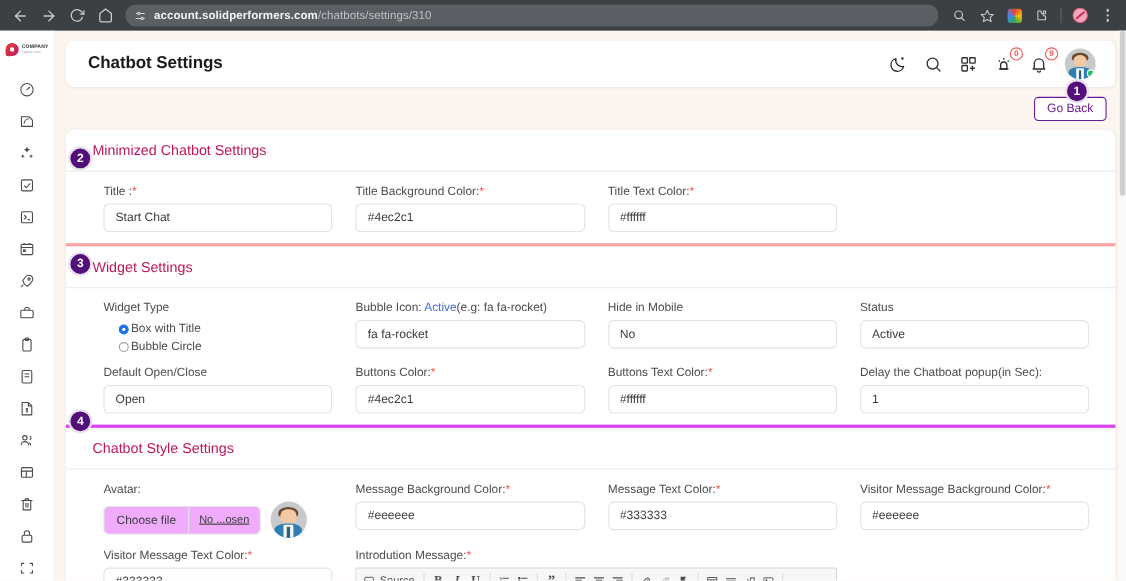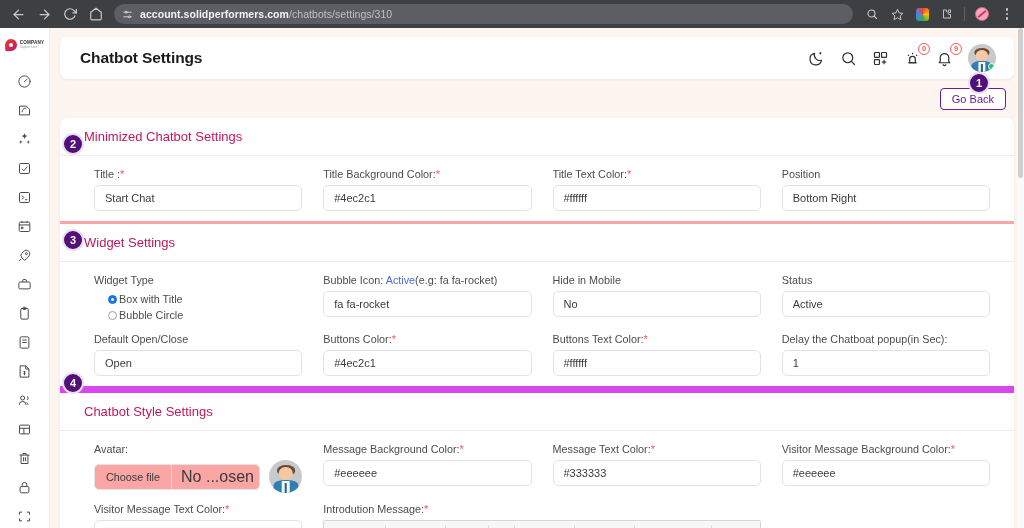--- a/index.html
+++ b/index.html
@@ -216,30 +216,30 @@
     content:""; position:absolute; left:2px; top:2px;
     width:3px;height:3px;border-radius:50%;background:#fff;
   }
   .radio-lbl { font-size:10.8px; color:#4c4c4c; }
 
   
   .fileline { display:flex; align-items:center; gap:9px; }
   .filebox {
     display:flex; align-items:stretch; height:26px;
     border:1px solid #e3e3e3; border-radius:5px; overflow:hidden;
-    background:#fca5a5; flex: 0 1 auto; max-width:196px;
+    background:#f0abfc; flex: 0 1 auto; max-width:196px;
   }
   .filebtn {
     font-size:10.8px; color:#3b3b3b; padding:0 11px;
     display:flex;align-items:center; border-right:1px solid #e3e3e3;
     white-space:nowrap;
   }
   .filename {
-    font-size:16px; color:#3b3b3b; padding:0 9px;
-    display:flex;align-items:center; white-space:nowrap; overflow:hidden;
+    font-size:10px; color:#3b3b3b; padding:0 9px;
+    display:flex;align-items:center; white-space:nowrap; overflow:hidden;text-decoration:underline;
   }
   .avatar-sm {
     width:33px;height:33px;border-radius:50%;
     background:#c7c9cb; position:relative; overflow:hidden; flex:0 0 auto;
   }
 
   
   .ck {
     border:1px solid #d6d6d6; background:#fff;
     border-radius:2px; width:100%;
@@ -579,24 +579,20 @@
             <input class="inp" value="Start Chat" style="">
           </div>
           <div class="field">
             <span class="lbl"><span>Title Background Color:</span><span class="req">*</span></span>
             <input class="inp" value="#4ec2c1" style="">
           </div>
           <div class="field">
             <span class="lbl"><span>Title Text Color:</span><span class="req">*</span></span>
             <input class="inp" value="#ffffff" style="">
           </div>
-          <div class="field">
-            <span class="lbl">Position</span>
-            <input class="inp" value="Bottom Right" style="">
-          </div>
         </div>
       </div>
 
       <div class="section-head" style="border-top:3px solid #fca5a5;">Widget Settings</div>
       <div class="section-body">
         <div class="grid4">
 
           <div class="field">
             <span class="lbl">Widget Type</span>
             <div class="radio-row">
@@ -636,21 +632,21 @@
             <span class="lbl"><span>Buttons Text Color:</span><span class="req">*</span></span>
             <input class="inp" value="#ffffff" style="">
           </div>
           <div class="field">
             <span class="lbl">Delay the Chatboat popup(in Sec):</span>
             <input class="inp" value="1" style="">
           </div>
         </div>
       </div>
 
-      <div class="section-head" style="border-top:7px solid #d946ef;">Chatbot Style Settings</div>
+      <div class="section-head" style="border-top:3px solid #d946ef;">Chatbot Style Settings</div>
       <div class="section-body" style="padding-bottom:0;">
         <div class="grid4">
 
           <div class="field">
             <span class="lbl">Avatar:</span>
             <div class="fileline">
               <div class="filebox">
                 <span class="filebtn">Choose file</span>
                 <span class="filename">No ...osen</span>
               </div>

